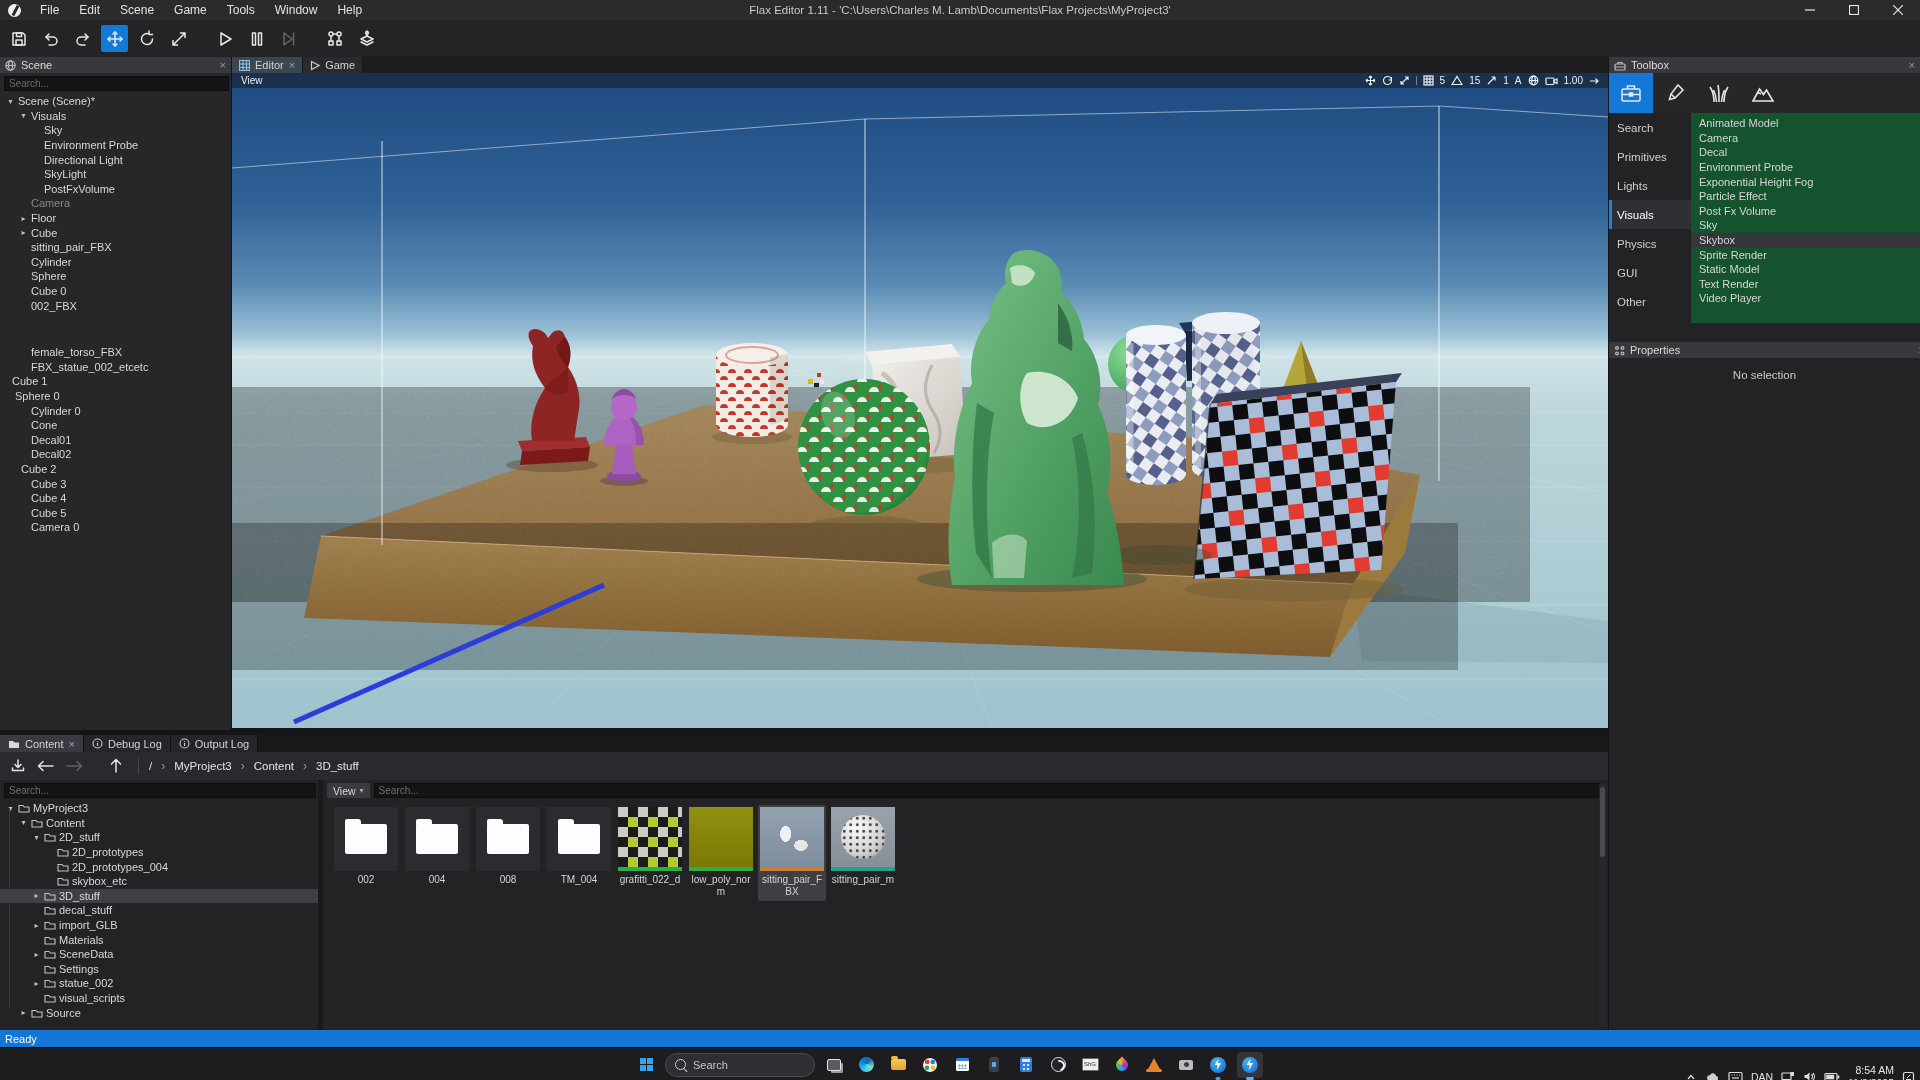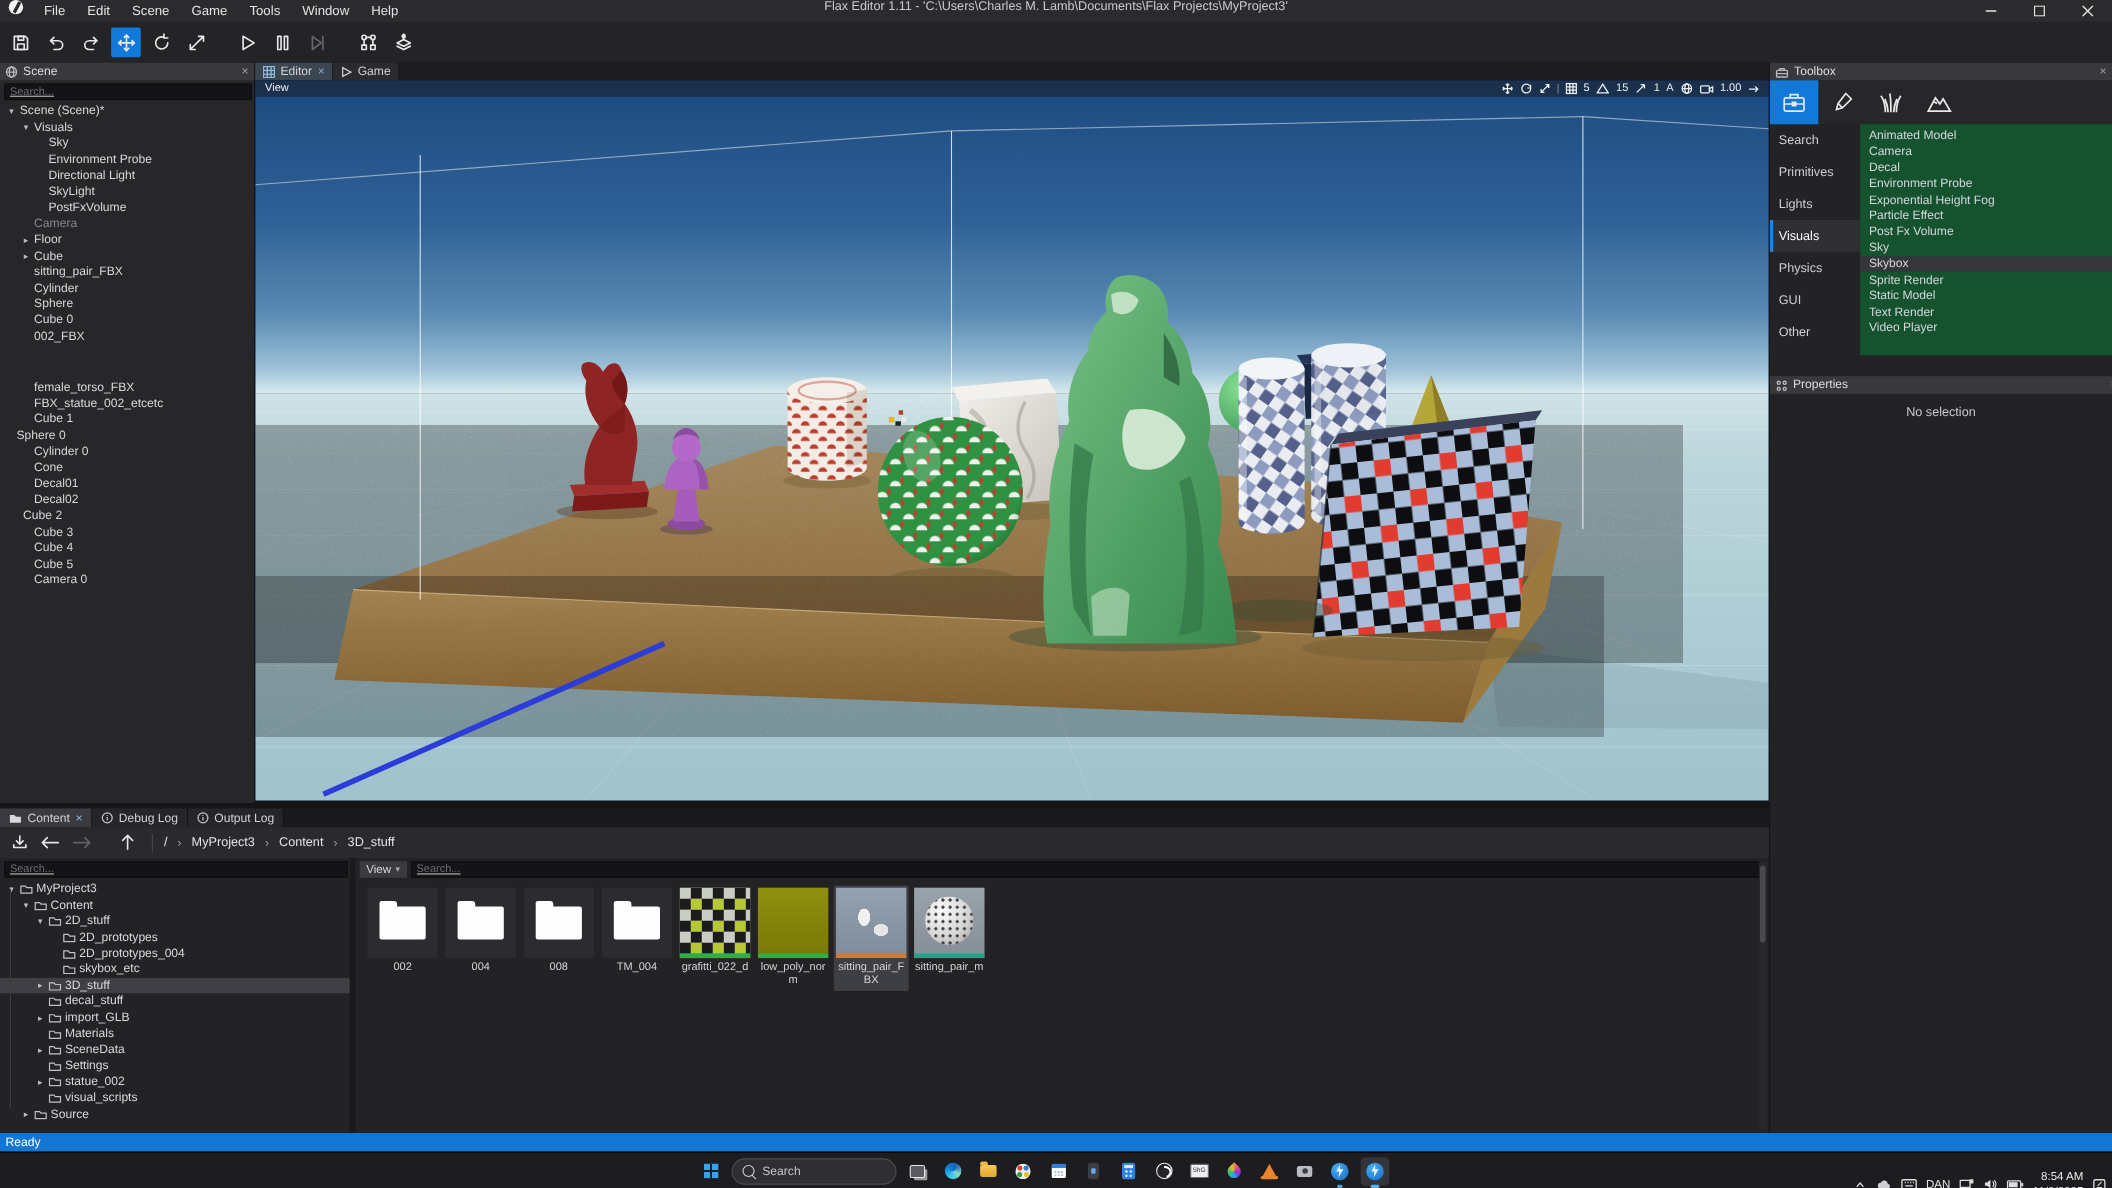--- a/index.html
+++ b/index.html
@@ -3,21 +3,21 @@
 <meta charset="utf-8">
 <style>
   html,body{margin:0;padding:0;background:#151517;}
   body{width:1920px;height:1080px;position:relative;overflow:hidden;
        font-family:"Liberation Sans",sans-serif;color:#d6d6d8;font-size:12px;
        -webkit-font-smoothing:antialiased;}
   svg{display:block;}
 
   
   .titlebar{position:absolute;left:0;top:0;width:1920px;height:20px;background:#2b2b2e;
-            display:flex;z-index:5;}
+            display:flex;align-items:center;z-index:5;}
   .flax-logo{width:13px;height:13px;border-radius:50%;background:#f2f2f2;margin:0 9px 0 8px;position:relative;}
   .flax-logo::before{content:"";position:absolute;left:5.5px;top:1px;width:2.5px;height:11px;background:#2b2b2e;transform:rotate(28deg);}
   .menu-item{padding:0 10px;height:20px;display:flex;align-items:center;color:#e2e2e4;font-size:12px;cursor:default;}
   .win-title{position:absolute;left:50%;transform:translateX(-50%);color:#c9c9cc;font-size:11.5px;white-space:nowrap;}
   .win-btns{margin-left:auto;display:flex;height:20px;}
   .win-btn{width:44px;height:20px;display:flex;align-items:center;justify-content:center;}
   .win-btn svg{stroke:#e6e6e6;stroke-width:1.2;fill:none;}
 
   
   .toolbar{position:absolute;left:0;top:20px;width:1920px;height:37px;background:#242427;
@@ -27,21 +27,21 @@
   .tbtn.active{background:#1379d8;}
   .tbtn.disabled svg{stroke:#66666b;}
   .tgap{width:9px;flex:none;}
 
   
   .phead{height:16px;background:#39393d;display:flex;align-items:center;gap:5px;
          padding:0 5px;font-size:11px;color:#dcdcde;}
   .phead .x{margin-left:auto;color:#9b9ba0;font-size:11px;line-height:1;}
   .phead svg{stroke:#b9b9be;fill:none;stroke-width:1.2;}
   .searchbox{height:13px;background:#141416;border:1px solid #0d0d0f;color:#bbb;
-             font-size:10px;padding:0 4px;font-family:"Liberation Sans",sans-serif;box-sizing:content-box;text-decoration:underline;}
+             font-size:10px;padding:0 4px;font-family:"Liberation Sans",sans-serif;box-sizing:content-box;}
   .searchbox::placeholder{color:#6c6c71;}
 
   
   .scene-panel{position:absolute;left:0;top:57px;width:231px;height:673px;background:#27272a;border-right:1px solid #141416;}
   .scene-panel .searchbox{display:block;margin:3px 4px;width:215px;}
   .tree{font-size:11px;}
   .trow{height:14.6px;display:flex;align-items:center;gap:3px;color:#d8d8da;white-space:nowrap;}
   .trow .arrow{width:9px;flex:none;font-size:8px;color:#bdbdc2;text-align:center;}
   .trow.dim{color:#87878c;}
   .trow.selected{background:#3f3f45;}
@@ -386,21 +386,21 @@
       <div class="trow" style="padding-left: 19px; margin-top: 32px;">
         <span class="arrow"></span>
         <span>female_torso_FBX</span>
       </div>
 
       <div class="trow" style="padding-left: 19px;">
         <span class="arrow"></span>
         <span>FBX_statue_002_etcetc</span>
       </div>
 
-      <div class="trow" style="padding-left: 19px;">
+      <div class="trow" style="">
         <span class="arrow"></span>
         <span>Cube 1</span>
       </div>
 
       <div class="trow" style="padding-left: 3px;">
         <span class="arrow"></span>
         <span>Sphere 0</span>
       </div>
 
       <div class="trow" style="padding-left: 19px;">

